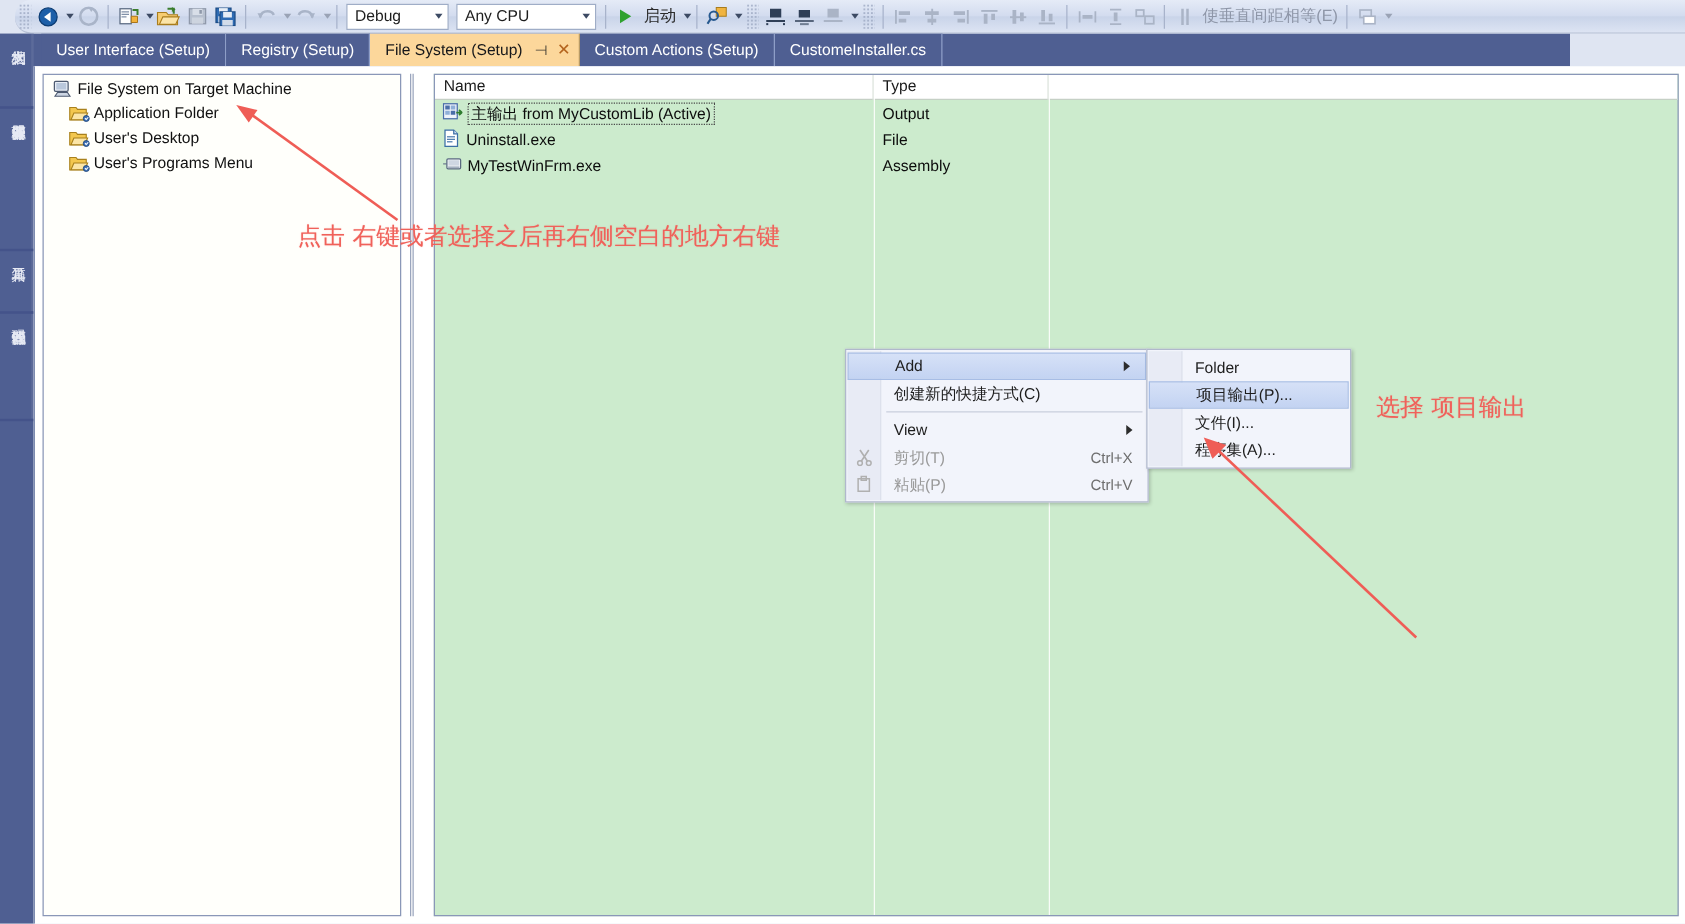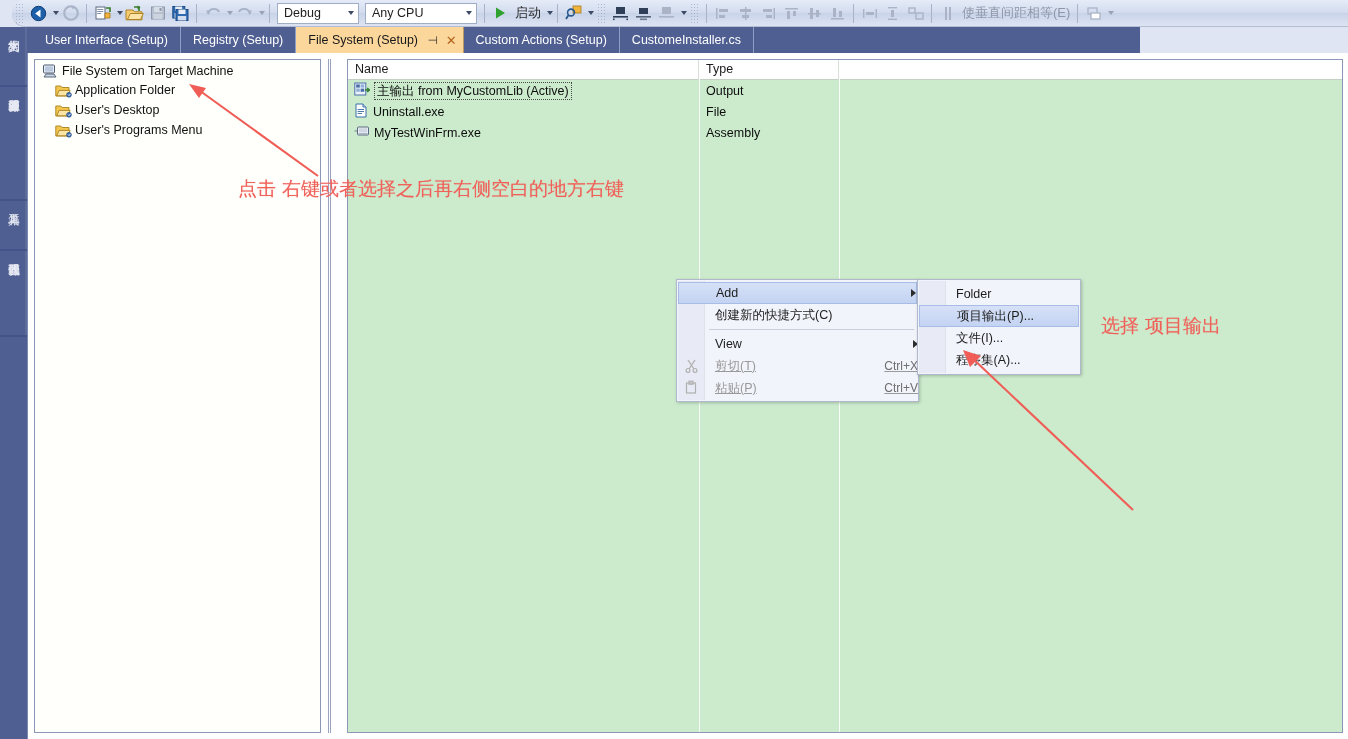--- a/index.html
+++ b/index.html
@@ -60,21 +60,21 @@
   }
   .tb-label {
     font-size: 13px; color: #2b2b2b; white-space: nowrap;
     padding: 0 3px;
   }
   .tb-label.dim { color: #8e96a8; }
 
   
   #tabstrip {
     position: absolute; left: 0; top: 27px;
-    width: 1140px; height: 26px;
+    width: 1256px; height: 26px;
     background: #4f5f92;
     display: flex; align-items: stretch;
   }
   .tab {
     height: 26px; display: flex; align-items: center;
     padding: 0 12px;
     font-size: 12.5px; color: #ffffff;
     background: #4f5f92;
     border-right: 1px solid #8e9ec7;
     white-space: nowrap;
@@ -214,31 +214,31 @@
     position: absolute; left: 1px; top: 1px;
     width: 27px; height: calc(100% - 2px);
     background: #e8ebf5;
     border-right: 1px solid #dde1ec;
   }
   .mi {
     position: relative;
     height: 22px;
     display: flex; align-items: center;
     font-size: 12.5px; color: #1d1d1d;
-    padding-left: 38px; padding-right: 0;
+    padding-left: 38px; padding-right: 12px;
     white-space: nowrap;
     z-index: 2;
     gap: 48px;
   }
   .mi.hl {
     background: linear-gradient(to bottom, #d6e1f7, #c3d3f2);
     border: 1px solid #a7bde5;
     margin: 0 1px; padding-left: 37px;
   }
-  .mi.disabled { color: #9a9a9a; text-decoration: underline; }
+  .mi.disabled { color: #9a9a9a; }
   .mi .acc { margin-left: auto; color: #6e6e6e; font-size: 12px; padding-left: 20px; }
   .mi .arrow {
     margin-left: auto;
     width: 0; height: 0;
     border-top: 4px solid transparent;
     border-bottom: 4px solid transparent;
     border-left: 5px solid #2c2c2c;
   }
   .mi .mi-icon {
     position: absolute; left: 7px; top: 3px;

